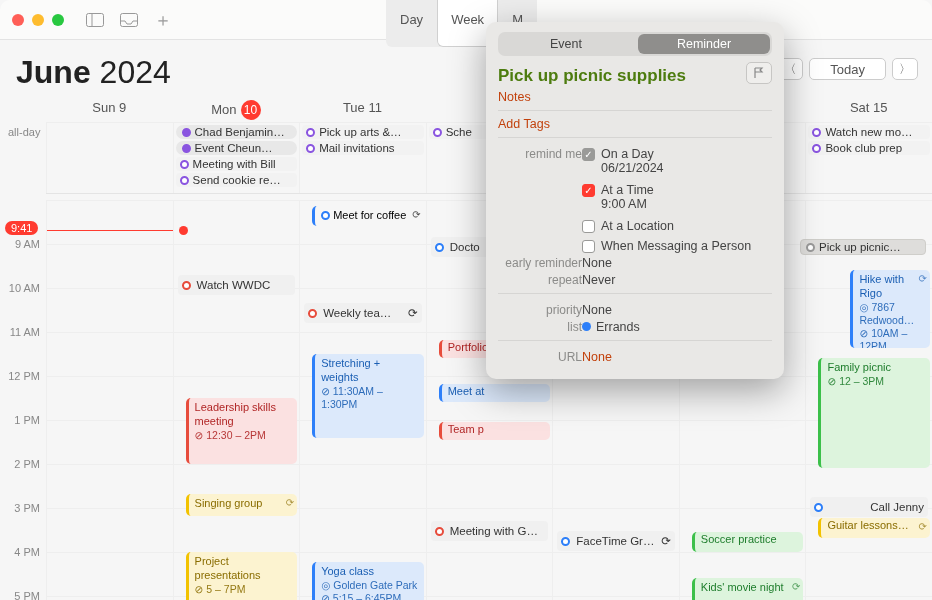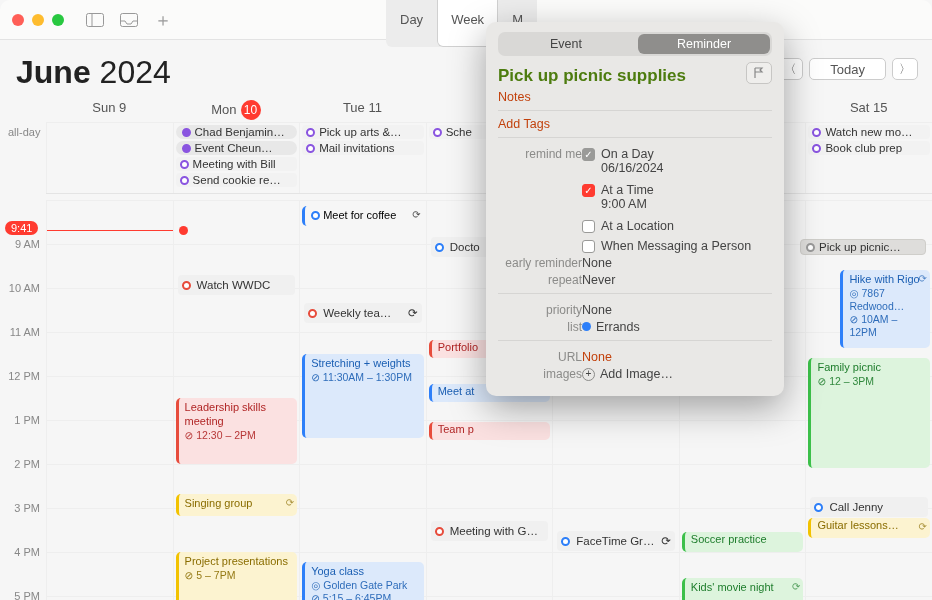--- a/index.html
+++ b/index.html
@@ -39,21 +39,21 @@
   
   .timecol{ position:absolute; left:0; top:200px; width:46px; font-size:11px; color:#888; text-align:right; padding-right:6px;}
   .timecol div{ height:44px; position:relative; top:-6px;}
   .grid{ position:absolute; top:200px; left:46px; right:0; bottom:0; display:grid; grid-template-columns:repeat(7,1fr);}
   .gcol{ border-left:1px solid #eee; position:relative;}
   .grid::before{content:"";position:absolute;left:0;right:0;top:0;bottom:0;background:repeating-linear-gradient(#eee 0 1px, transparent 1px 44px);}
   .now{ position:absolute; left:0; right:0; top:30px; height:1px; background:#ff3b30;}
   .now-badge{position:absolute;left:-42px;top:-9px;background:#ff3b30;color:#fff;font-size:11px;padding:1px 6px;border-radius:9px;}
   .now-dot{position:absolute;left:132px;top:-4px;width:9px;height:9px;border-radius:50%;background:#ff3b30;}
 
-  .evt{ position:absolute; left:2px; right:2px; border-radius:5px; padding:3px 6px; font-size:11px; overflow:hidden; line-height:1.25;}
+  .evt{ position:absolute; left:12px; right:2px; border-radius:5px; padding:3px 6px; font-size:11px; overflow:hidden; line-height:1.25;}
   .evt .tline{font-size:10.5px;opacity:.9}
   .ering{display:inline-block;width:9px;height:9px;border:2px solid;border-radius:50%;margin-right:3px;vertical-align:-1px;background:#fff;}
   .rec-ic{position:absolute;top:3px;right:3px;font-size:10px;opacity:.7}
 
   
   .c-red{background:#fbe1e1;color:#b02525;border-left:3px solid #e74c3c}
   .c-yellow{background:#fcf3d0;color:#8a6d00;border-left:3px solid #f2c200}
   .c-blue{background:#dce9fb;color:#1b5fb3;border-left:3px solid #2d7ff9}
   .c-green{background:#ddf4dd;color:#1e7d2c;border-left:3px solid #3cc04a}
 
@@ -239,21 +239,21 @@
         <span style="margin-left: auto;">⟳</span>
       </div>
     </div>
   <div class="gcol" id="g-fri">
       <div class="evt c-green" style="top: 332px; height: 20px; padding: 1px 6px;"><span>Soccer practice</span></div>
       <div class="evt c-green" style="top: 378px; height: 44px;"><span>Kids' movie night</span><span class="rec-ic">⟳</span></div>
     </div>
   <div class="gcol" id="g-sat">
       <div class="evt c-blue" style="top: 70px; height: 78px; margin-left: 32px;"><span>Hike with Rigo</span><div class="tline">◎ 7867 Redwood…</div><div class="tline">⊘ 10AM – 12PM</div><span class="rec-ic">⟳</span></div>
       <div class="evt c-green" style="top: 158px; height: 110px;"><span>Family picnic</span><div class="tline">⊘ 12 – 3PM</div></div>
-      <div class="pill-line pill-box" style="top: 296px; height: 20px; position: absolute; left: 2px; right: 2px;">
+      <div class="pill-line pill-box" style="top: 296px; height: 20px; position: absolute; left: 2px; right: 2px; justify-content: space-between;">
         <span class="ering" style="border-color: rgb(45, 127, 249);"></span>
         <span>Call Jenny</span>
       </div>
       <div class="evt c-yellow" style="top: 318px; height: 20px; padding: 1px 6px;"><span>Guitar lessons…</span><span class="rec-ic">⟳</span></div>
     </div>
 </div>
 
 <div class="sat-reminder" style="left:800px;top:239px;right:6px">
   <span class="dot" style="border-color:#999"></span>
   <span>Pick up picnic…</span>
@@ -276,21 +276,21 @@
     </div>
 
   <div class="sect">
     <div class="row">
       <div class="lab">remind me</div>
       <div>
         <div style="display:flex;gap:6px;align-items:center">
           <span class="cb on" style="background:#9a9a98;border-color:#9a9a98">✓</span>
           <span>On a Day</span>
         </div>
-        <div style="margin-left:19px">06/16/2024</div>
+        <div style="margin-left:19px">06/21/2024</div>
         <div style="display:flex;gap:6px;align-items:center;margin-top:8px">
           <span class="cb red">✓</span>
           <span>At a Time</span>
         </div>
         <div style="margin-left:19px">9:00 AM</div>
         <div style="display:flex;gap:6px;align-items:center;margin-top:8px">
           <span class="cb"></span>
           <span>At a Location</span>
         </div>
         <div style="display:flex;gap:6px;align-items:center;margin-top:6px">
@@ -318,21 +318,14 @@
         <div class="lab">list</div>
         <div><span class="listdot"></span><span>Errands</span></div>
       </div>
   </div>
 
   <div class="sect">
     <div class="row">
         <div class="lab">URL</div>
         <div class="muted">None</div>
       </div>
-    <div class="row">
-        <div class="lab">images</div>
-        <div class="addimg">
-          <span class="plus-circ">+</span>
-          <span>Add Image…</span>
-        </div>
-      </div>
   </div>
 </div>
 
 </body></html>

